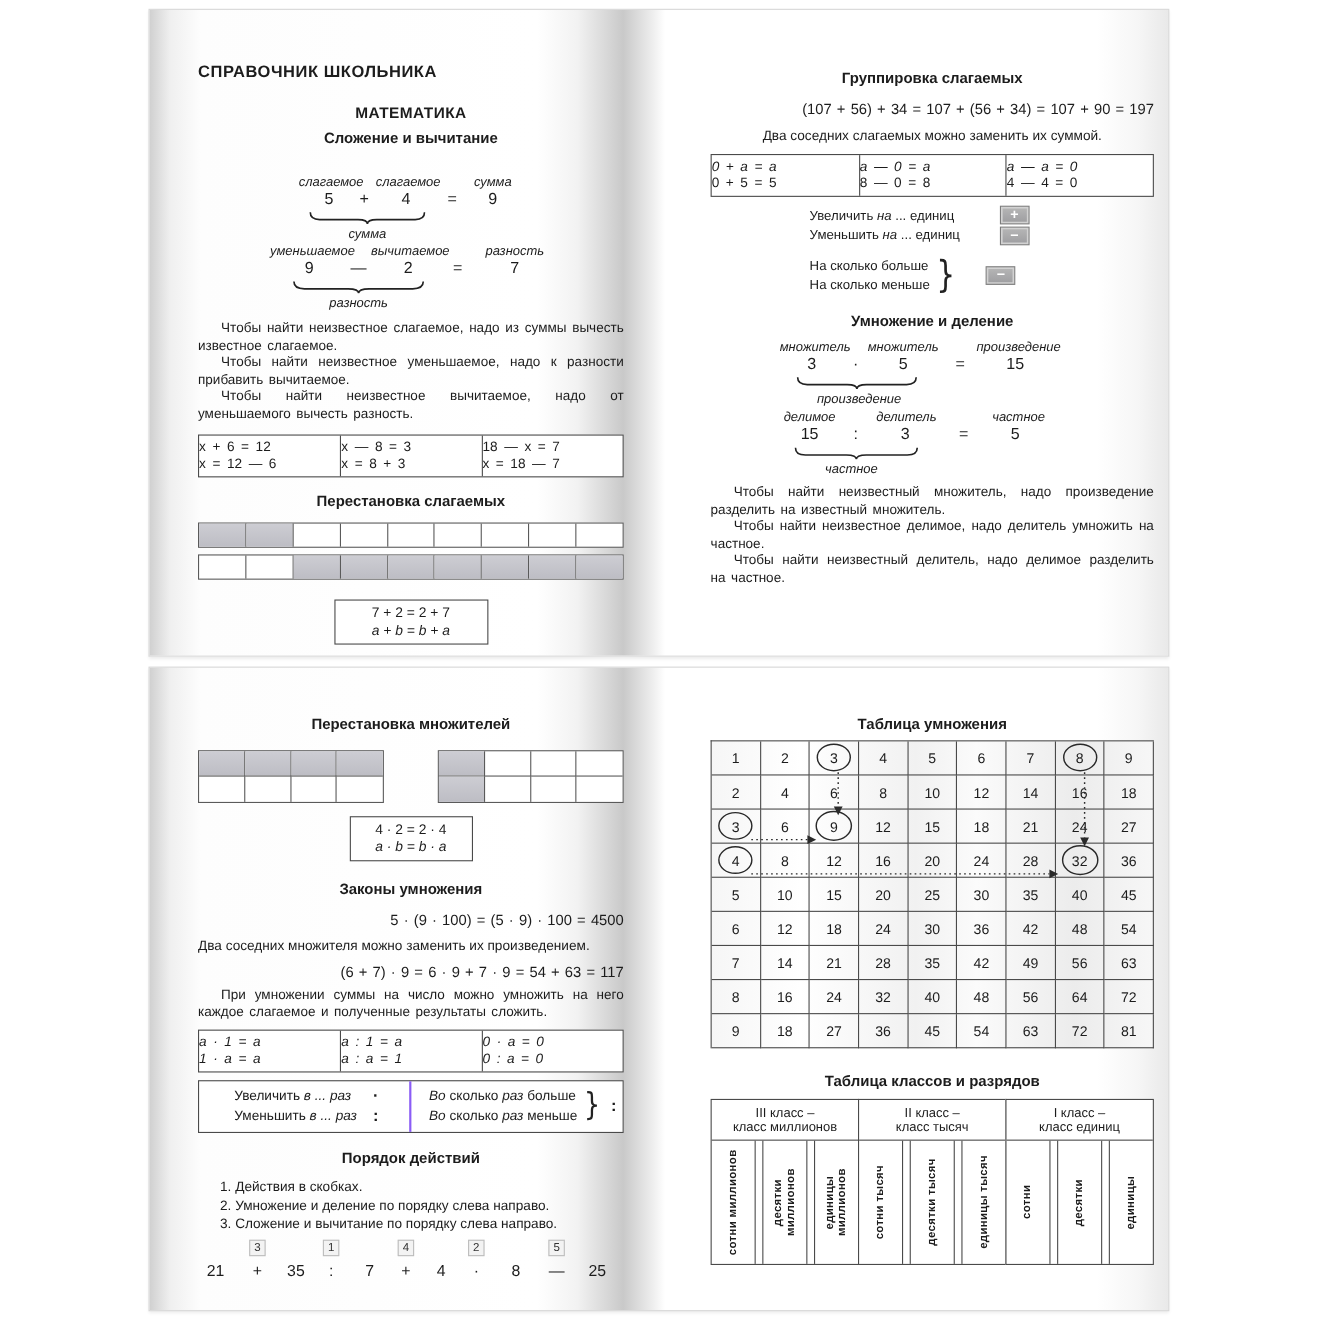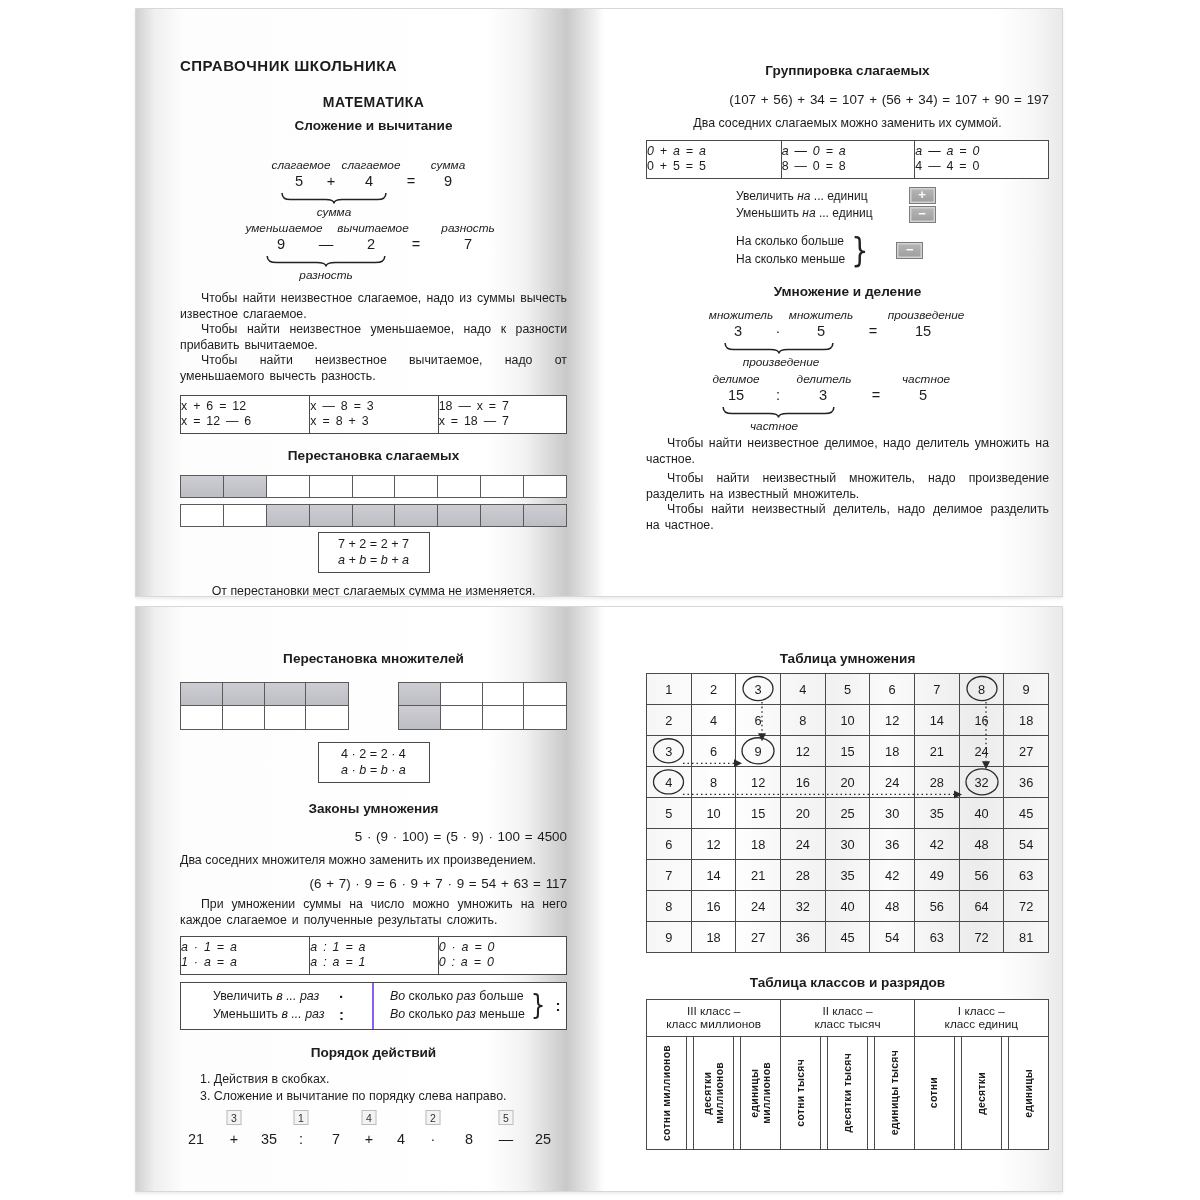--- a/index.html
+++ b/index.html
@@ -160,21 +160,21 @@
         <div></div>
         <div class="g"></div>
         <div class="g"></div>
         <div class="g"></div>
         <div class="g"></div>
         <div class="g"></div>
         <div class="g"></div>
         <div class="g"></div>
     </div>
 
-    <div class="cbox" style="margin-top:5px;width:112px">
+    <div class="cbox" style="margin-top:18px;width:140px">
       <span class="ln">7 + 2 = 2 + 7</span>
       <span class="ln italic">a + b = b + a</span>
     </div>
 
     <div class="cnote" style="margin-top:11px">От перестановки мест слагаемых сумма не изменяется.</div>
   </div>
 
   <div class="page right">
     <div class="h3" style="margin-top:54px">Группировка слагаемых</div>
     <div class="ceq" style="margin-top:14px">(107 + 56) + 34 = 107 + (56 + 34) = 107 + 90 = 197</div>
@@ -240,22 +240,22 @@
       <span class="dnm" style="left:132px">:</span>
       <span class="dnm" style="left:177px">3</span>
       <span class="dnm" style="left:230px">=</span>
       <span class="dnm" style="left:277px">5</span>
       <svg class="dbr" style="left:76px;width:113px" viewBox="0 0 100 12" preserveAspectRatio="none">
           <path d="M1,1 Q1,7.6 9,7.6 L42,7.6 Q50,7.6 50,11.6 Q50,7.6 58,7.6 L91,7.6 Q99,7.6 99,1" fill="none" stroke="#222" stroke-width="1.5" vector-effect="non-scaling-stroke"></path>
         </svg>
       <span class="dbl" style="left:128px">частное</span>
     </div>
 
+    <p class="para" style="margin-top:4px">Чтобы найти неизвестный множитель, надо произведение разделить на известный множитель.</p>
     <p class="para">Чтобы найти неизвестное делимое, надо делитель умножить на частное.</p>
-    <p class="para" style="margin-top:4px">Чтобы найти неизвестный множитель, надо произведение разделить на известный множитель.</p>
     <p class="para">Чтобы найти неизвестный делитель, надо делимое разделить на частное.</p>
 
   </div>
 </div>
 
 <div class="spread" id="spread2">
 
   <div class="page left">
     <div class="h3" style="margin-top:44px">Перестановка множителей</div>
 
@@ -325,20 +325,21 @@
           <div><span class="italic">Во</span> <span>сколько</span> <span class="italic">раз</span> <span>меньше</span></div>
         </div>
         <span class="brace-char" style="font-size:23px">}</span>
         <span class="sym">:</span>
       </div>
     </div>
 
     <div class="h3" style="margin-top:15px">Порядок действий</div>
     <div class="olist" style="margin-top:11px">
       <div>1. Действия в скобках.</div>
+      <div>2. Умножение и деление по порядку слева направо.</div>
       <div>3. Сложение и вычитание по порядку слева направо.</div>
     </div>
 
     <div class="expr" style="margin-top:6px">
       <span class="ebadge" style="left:54px">3</span>
       <span class="ebadge" style="left:121px">1</span>
       <span class="ebadge" style="left:189px">4</span>
       <span class="ebadge" style="left:253px">2</span>
       <span class="ebadge" style="left:326px">5</span>
       <span class="etok" style="left:16px">21</span>

